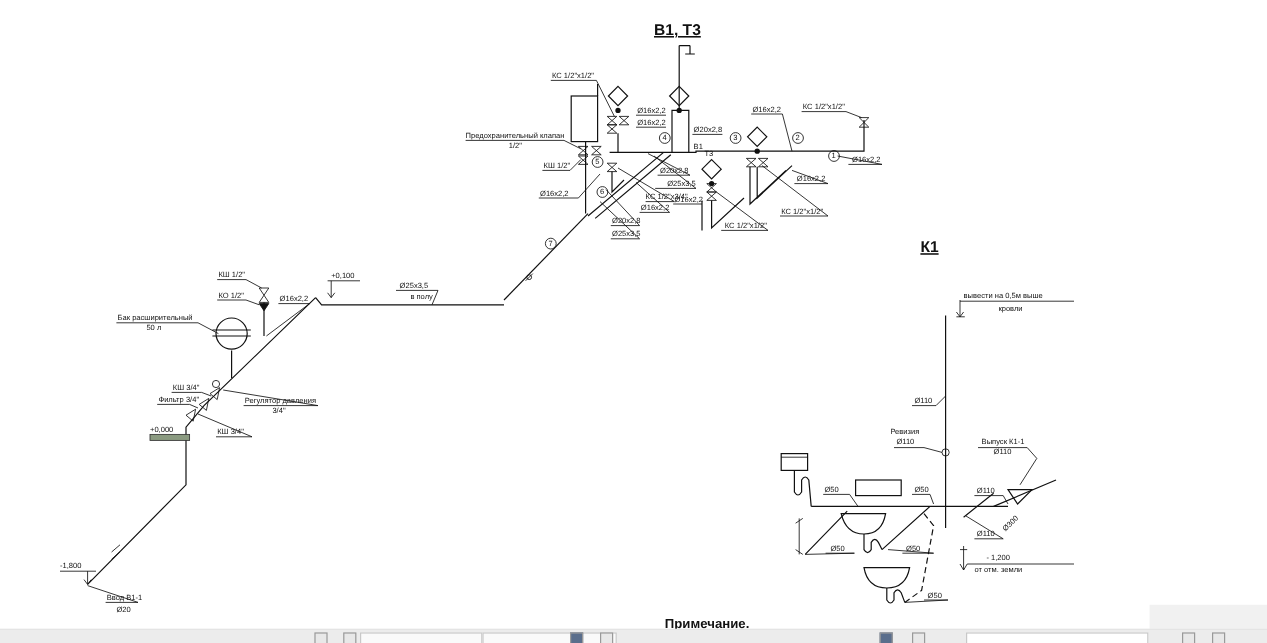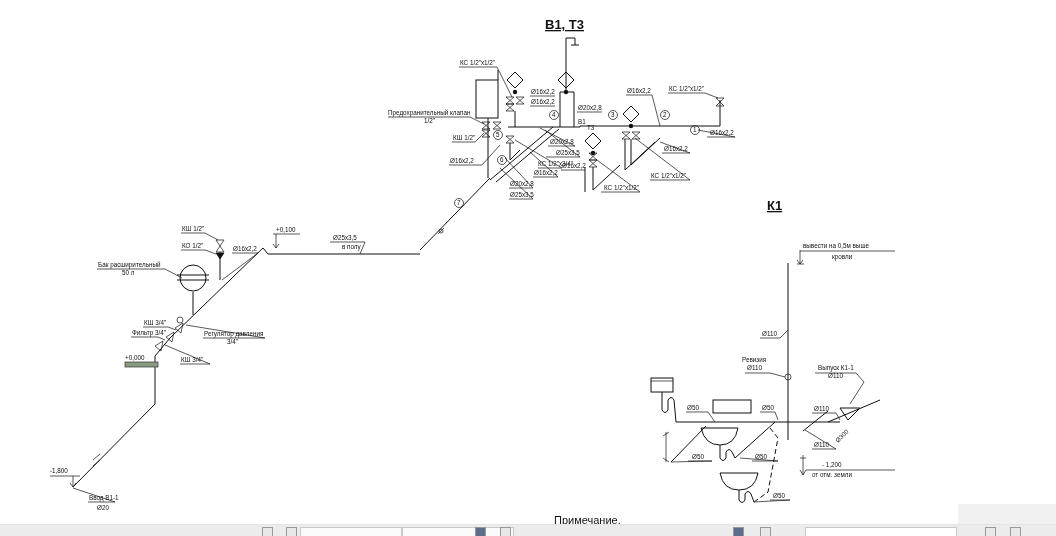--- a/index.html
+++ b/index.html
@@ -5,21 +5,21 @@
   html,body{margin:0;padding:0;background:#fff;}
   body{width:1056px;height:536px;overflow:hidden;position:relative;font-family:"Liberation Sans",sans-serif;}
   #drawing{position:absolute;left:0;top:0;width:1056px;height:536px;}
   svg text{font-family:"Liberation Sans",sans-serif;fill:#111;}
   .lbl{font-size:6.3px;}
   .ttl{font-size:13px;font-weight:bold;text-decoration:underline;}
   .ln{stroke:#111;stroke-width:1;fill:none;}
   .thin{stroke:#111;stroke-width:0.7;fill:none;}
   .dash{stroke:#111;stroke-width:1;fill:none;stroke-dasharray:5,3;}
   #toolbar{position:absolute;left:0;top:524px;width:1056px;height:12px;background:#ececec;border-top:1px solid #e4e4e4;}
-  #note{position:absolute;left:554px;top:514px;font-size:11px;font-weight:normal;color:#111;}
+  #note{position:absolute;left:554px;top:514px;font-size:11px;font-weight:bold;color:#111;}
   #rightpanel{position:absolute;left:958px;top:504px;width:98px;height:20px;background:#f1f1f1;}
   .tb-item{position:absolute;top:2px;height:9px;border:1px solid #c8c8c8;background:#fafafa;}
   .tb-icon{position:absolute;top:2px;width:9px;height:8px;border:1px solid #999;background:#e8e8e8;}
 </style>
 </head>
 <body>
 
 <svg id="drawing" viewBox="0 0 1056 536" xmlns="http://www.w3.org/2000/svg">
 
   <text class="ttl" x="545" y="29">В1, Т3</text>

